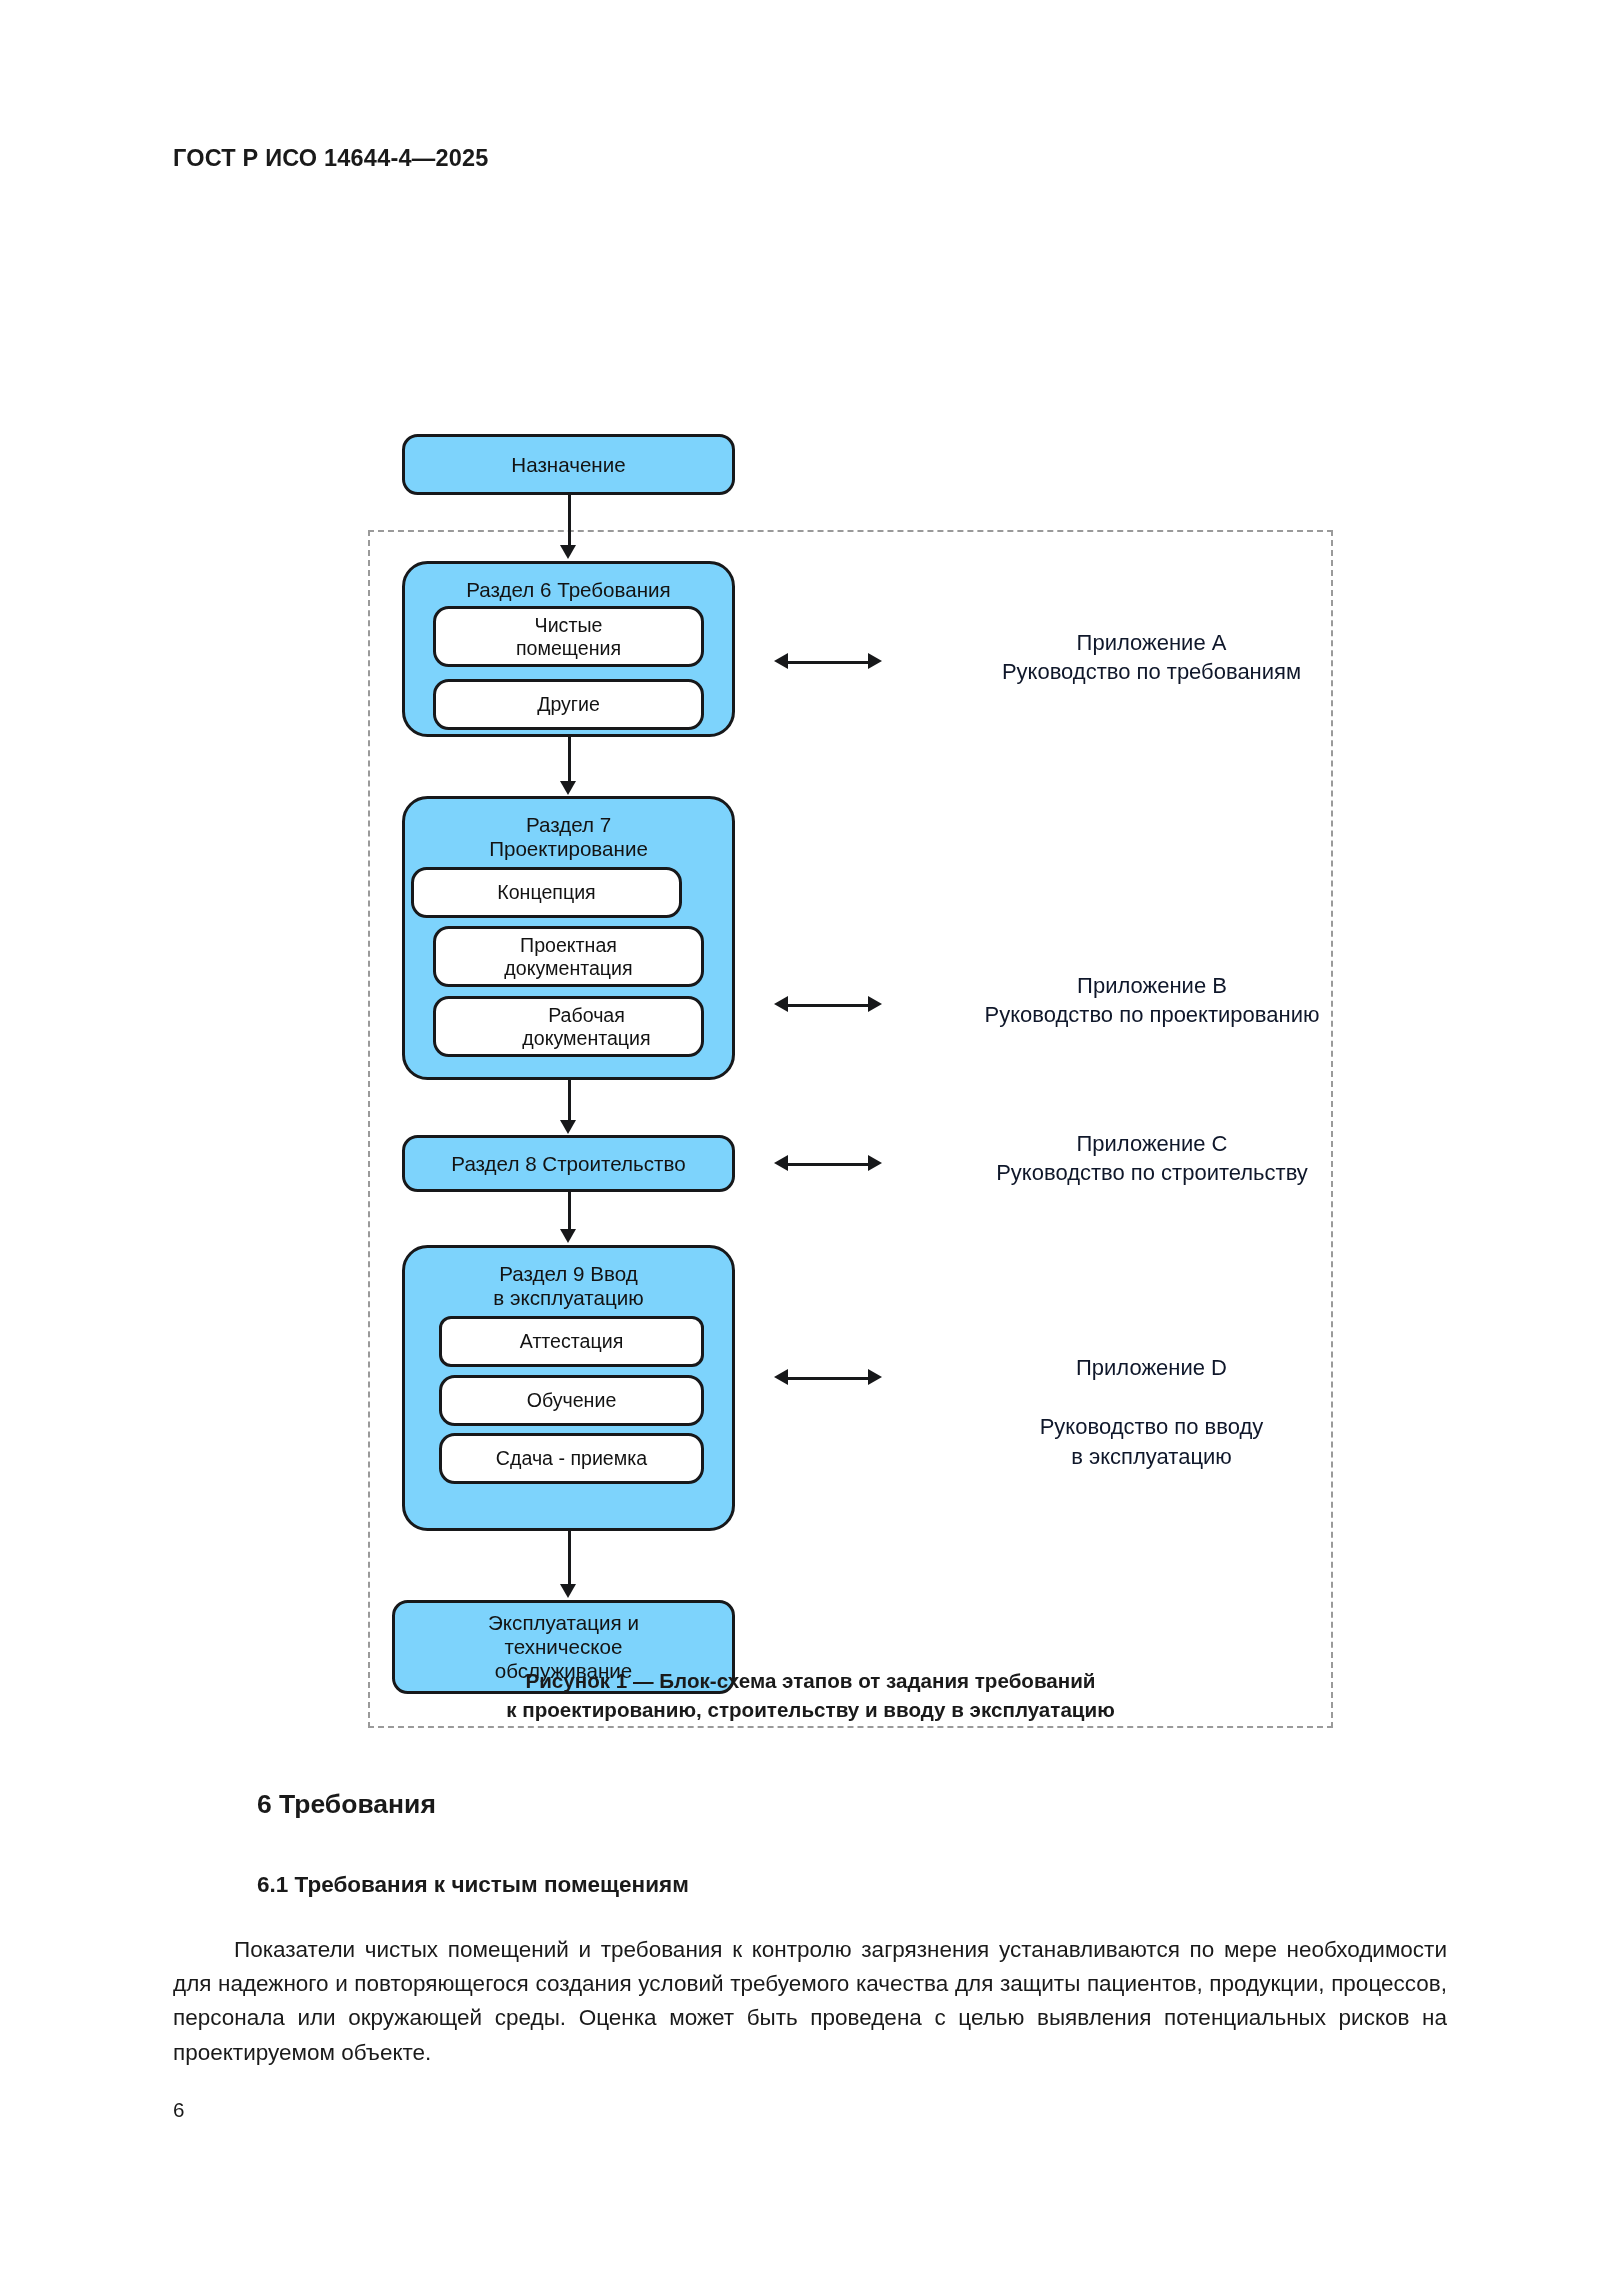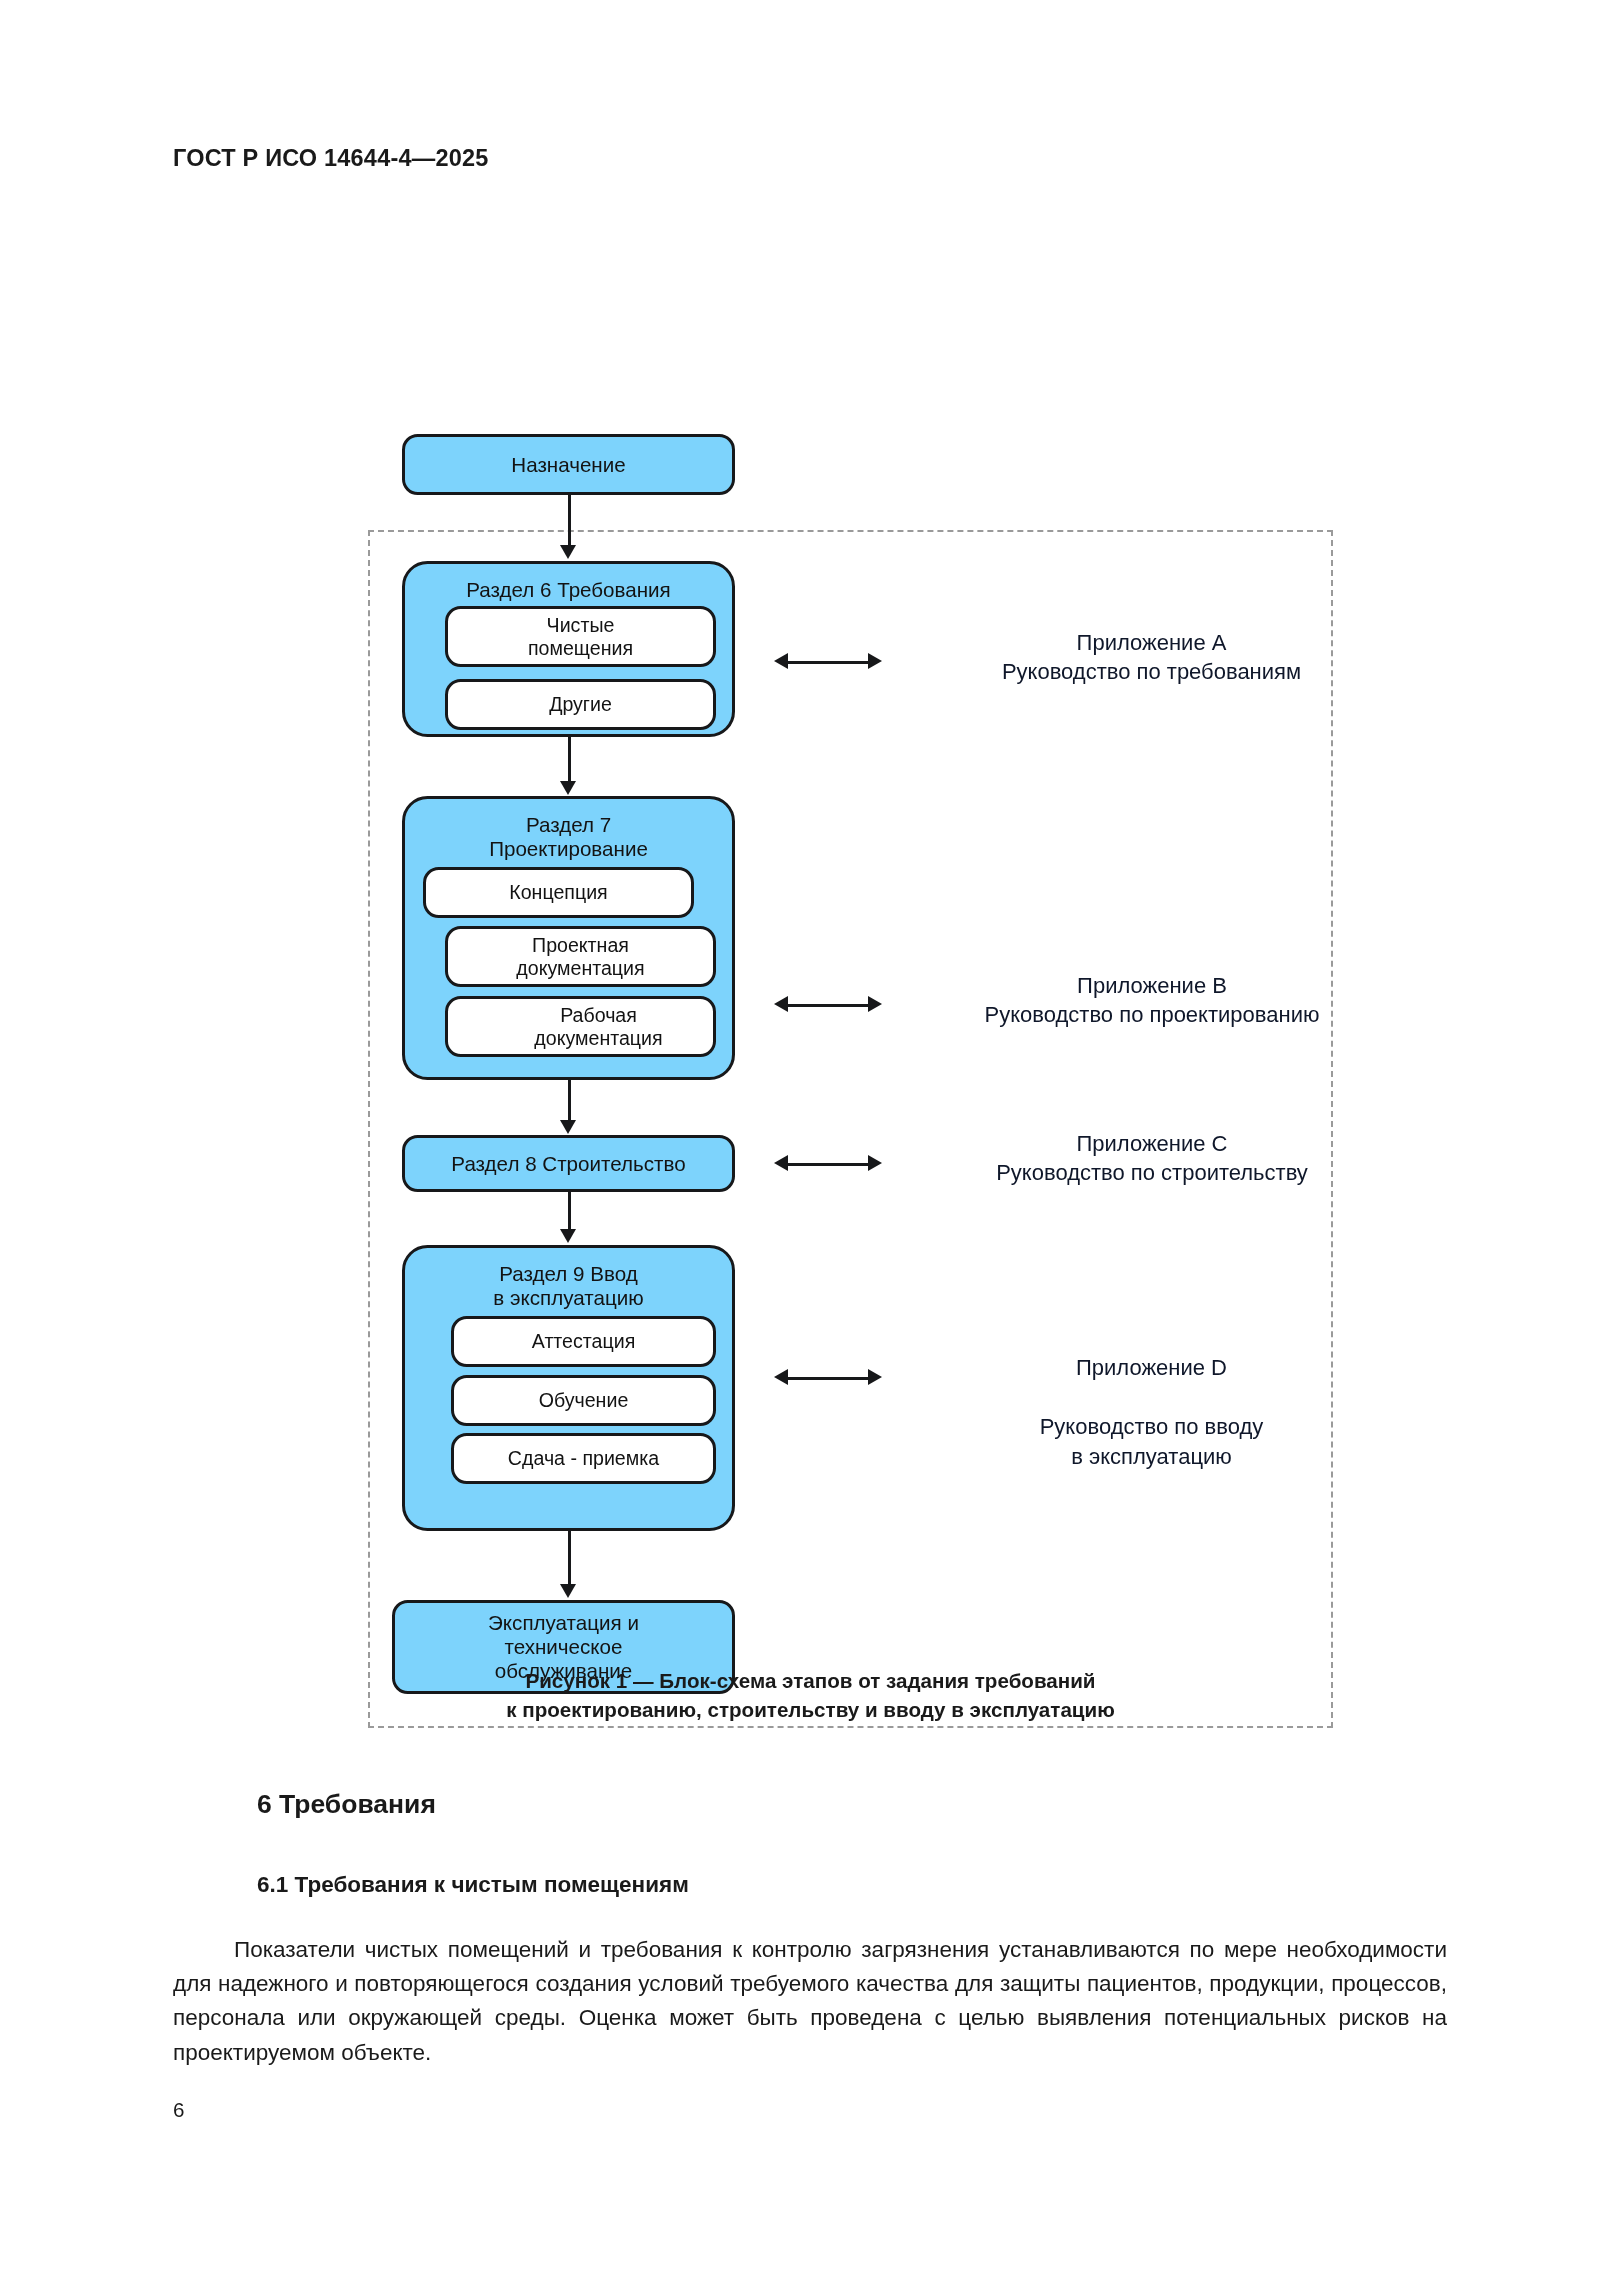--- a/index.html
+++ b/index.html
@@ -53,21 +53,21 @@
     position:absolute;left:0;right:0;top:13.7px;
     text-align:center;font-size:20.6px;line-height:1.18;
   }
   .sub{
     position:absolute;
     border:3.9px solid #17181a;
     border-radius:15.7px;
     background:#fff;
     box-sizing:border-box;
     display:flex;align-items:center;justify-content:center;
-    text-align:center;font-size:19.6px;line-height:1.16;color:#131313;margin-left:12px;
+    text-align:center;font-size:19.6px;line-height:1.16;color:#131313;
   }
 
   
   .vline{position:absolute;width:2.9px;background:#17181a;}
   .arrowdown{
     position:absolute;width:0;height:0;
     border-left:8.8px solid transparent;
     border-right:8.8px solid transparent;
     border-top:14.7px solid #17181a;
   }
@@ -200,21 +200,21 @@
       <div>Руководство по строительству</div>
     </div>
 
     <div class="vline" style="left:568px;top:976px;height:41px;"></div>
     <div class="arrowdown" style="left:560px;top:1013px;"></div>
 
     <div class="node group" style="left:402px;top:1029px;width:333px;height:286px;">
       <div class="group-title" style="white-space:pre-line;">Раздел 9 Ввод
 в эксплуатацию</div>
     </div>
-    <div class="sub" style="left:439px;top:1100px;width:265px;height:51px;">
+    <div class="sub" style="left:439px;top:1100px;width:265px;height:51px;border-radius:12px;">
       <span>Аттестация</span>
     </div>
     <div class="sub" style="left:439px;top:1159px;width:265px;height:51px;">
       <span>Обучение</span>
     </div>
     <div class="sub" style="left:439px;top:1217px;width:265px;height:51px;">
       <span>Сдача - приемка</span>
     </div>
 
     <div class="dbl-arrow" style="left:774px;top:1153px;width:108px;">

